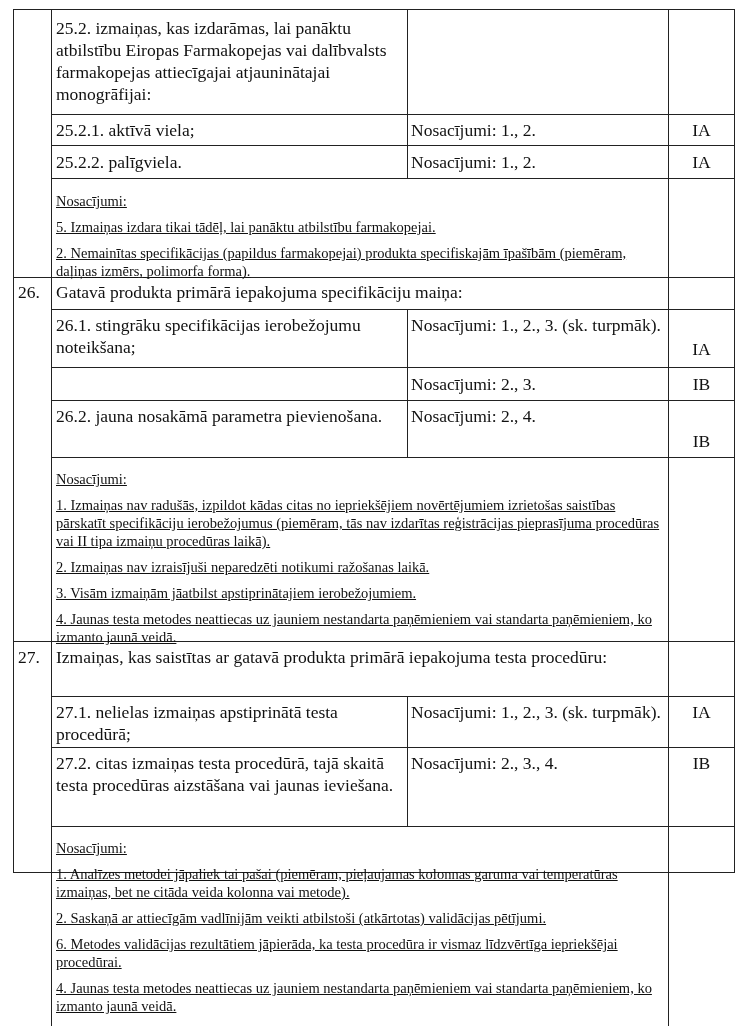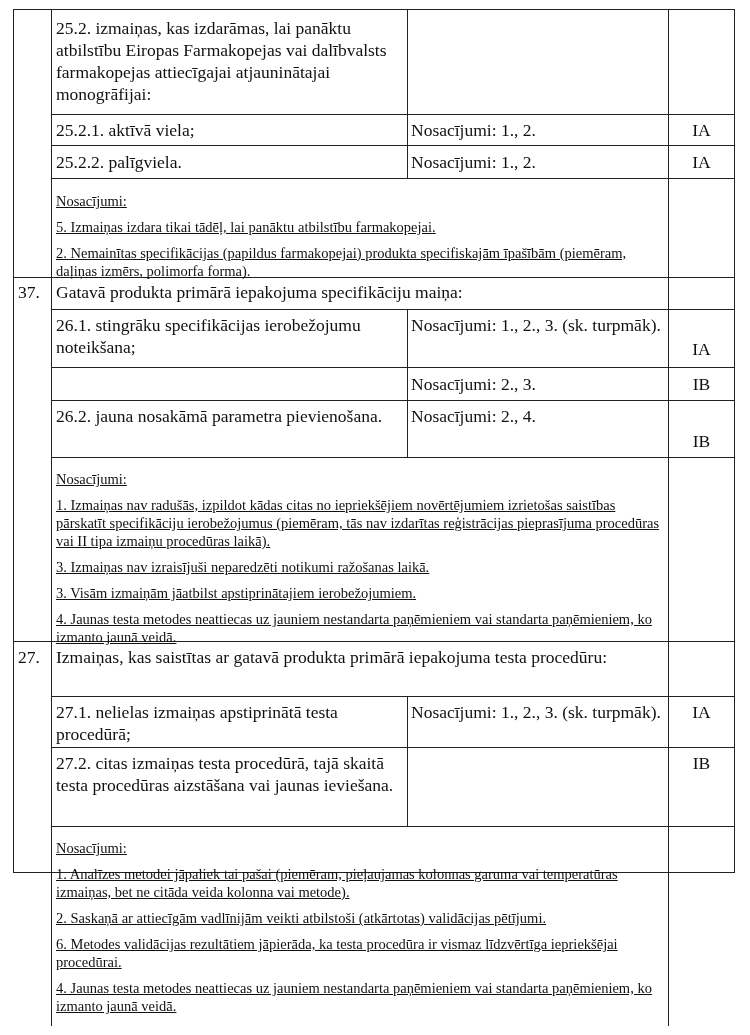--- a/index.html
+++ b/index.html
@@ -51,50 +51,51 @@
   <div class="cell txt17" style="left:42px; top:141px; width:350px;">25.2.2. palīgviela.</div>
   <div class="cell txt17" style="left:397px; top:141px; width:255px;">Nosacījumi: 1., 2.</div>
   <div class="cell type" style="left:655px; top:141px; width:65px;">IA</div>
 
   <div class="cell txt15" style="left:42px; top:174px; width:608px;">
     <div class="note-line">Nosacījumi:</div>
     <div class="note-line">5. Izmaiņas izdara tikai tādēļ, lai panāktu atbilstību farmakopejai.</div>
     <div class="note-line">2. Nemainītas specifikācijas (papildus farmakopejai) produkta specifiskajām īpašībām (piemēram, daļiņas izmērs, polimorfa forma).</div>
   </div>
 
-  <div class="cell num" style="left:4px; top:271px; width:32px;">37.</div>
+  <div class="cell num" style="left:4px; top:271px; width:32px;">26.</div>
   <div class="cell txt17" style="left:42px; top:271px; width:608px;">Gatavā produkta primārā iepakojuma specifikāciju maiņa:</div>
 
   <div class="cell txt17" style="left:42px; top:304px; width:345px;">26.1. stingrāku specifikācijas ierobežojumu noteikšana;</div>
   <div class="cell txt17" style="left:397px; top:304px; width:250px;">Nosacījumi: 1., 2., 3. (sk. turpmāk).</div>
   <div class="cell type" style="left:655px; top:328px; width:65px;">IA</div>
 
   <div class="cell txt17" style="left:397px; top:363px; width:250px;">Nosacījumi: 2., 3.</div>
   <div class="cell type" style="left:655px; top:363px; width:65px;">IB</div>
 
   <div class="cell txt17" style="left:42px; top:395px; width:345px;">26.2. jauna nosakāmā parametra pievienošana.</div>
   <div class="cell txt17" style="left:397px; top:395px; width:250px;">Nosacījumi: 2., 4.</div>
   <div class="cell type" style="left:655px; top:420px; width:65px;">IB</div>
 
   <div class="cell txt15" style="left:42px; top:452px; width:608px;">
     <div class="note-line">Nosacījumi:</div>
     <div class="note-line">1. Izmaiņas nav radušās, izpildot kādas citas no iepriekšējiem novērtējumiem izrietošas saistības pārskatīt specifikāciju ierobežojumus (piemēram, tās nav izdarītas reģistrācijas pieprasījuma procedūras vai II tipa izmaiņu procedūras laikā).</div>
-    <div class="note-line">3. Izmaiņas nav izraisījuši neparedzēti notikumi ražošanas laikā.</div>
+    <div class="note-line">2. Izmaiņas nav izraisījuši neparedzēti notikumi ražošanas laikā.</div>
     <div class="note-line">3. Visām izmaiņām jāatbilst apstiprinātajiem ierobežojumiem.</div>
     <div class="note-line">4. Jaunas testa metodes neattiecas uz jauniem nestandarta paņēmieniem vai standarta paņēmieniem, ko izmanto jaunā veidā.</div>
   </div>
 
   <div class="cell num" style="left:4px; top:636px; width:32px;">27.</div>
   <div class="cell txt17" style="left:42px; top:636px; width:590px;">Izmaiņas, kas saistītas ar gatavā produkta primārā iepakojuma testa procedūru:</div>
 
   <div class="cell txt17" style="left:42px; top:691px; width:345px;">27.1. nelielas izmaiņas apstiprinātā testa procedūrā;</div>
   <div class="cell txt17" style="left:397px; top:691px; width:250px;">Nosacījumi: 1., 2., 3. (sk. turpmāk).</div>
   <div class="cell type" style="left:655px; top:691px; width:65px;">IA</div>
 
   <div class="cell txt17" style="left:42px; top:742px; width:345px;">27.2. citas izmaiņas testa procedūrā, tajā skaitā testa procedūras aizstāšana vai jaunas ieviešana.</div>
+  <div class="cell txt17" style="left:397px; top:742px; width:250px;">Nosacījumi: 2., 3., 4.</div>
   <div class="cell type" style="left:655px; top:742px; width:65px;">IB</div>
 
   <div class="cell txt15" style="left:42px; top:821px; width:608px;">
     <div class="note-line">Nosacījumi:</div>
     <div class="note-line">1. Analīzes metodei jāpaliek tai pašai (piemēram, pieļaujamas kolonnas garuma vai temperatūras izmaiņas, bet ne citāda veida kolonna vai metode).</div>
     <div class="note-line">2. Saskaņā ar attiecīgām vadlīnijām veikti atbilstoši (atkārtotas) validācijas pētījumi.</div>
     <div class="note-line">6. Metodes validācijas rezultātiem jāpierāda, ka testa procedūra ir vismaz līdzvērtīga iepriekšējai procedūrai.</div>
     <div class="note-line">4. Jaunas testa metodes neattiecas uz jauniem nestandarta paņēmieniem vai standarta paņēmieniem, ko izmanto jaunā veidā.</div>
   </div>
 

